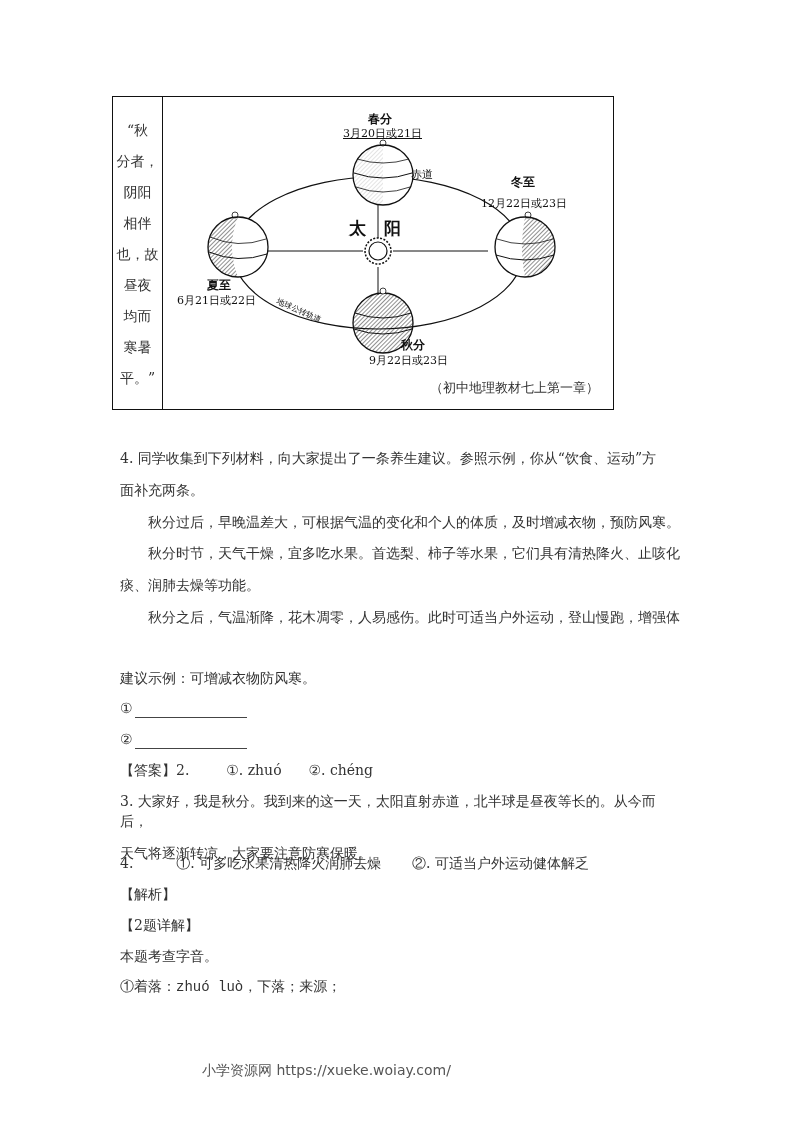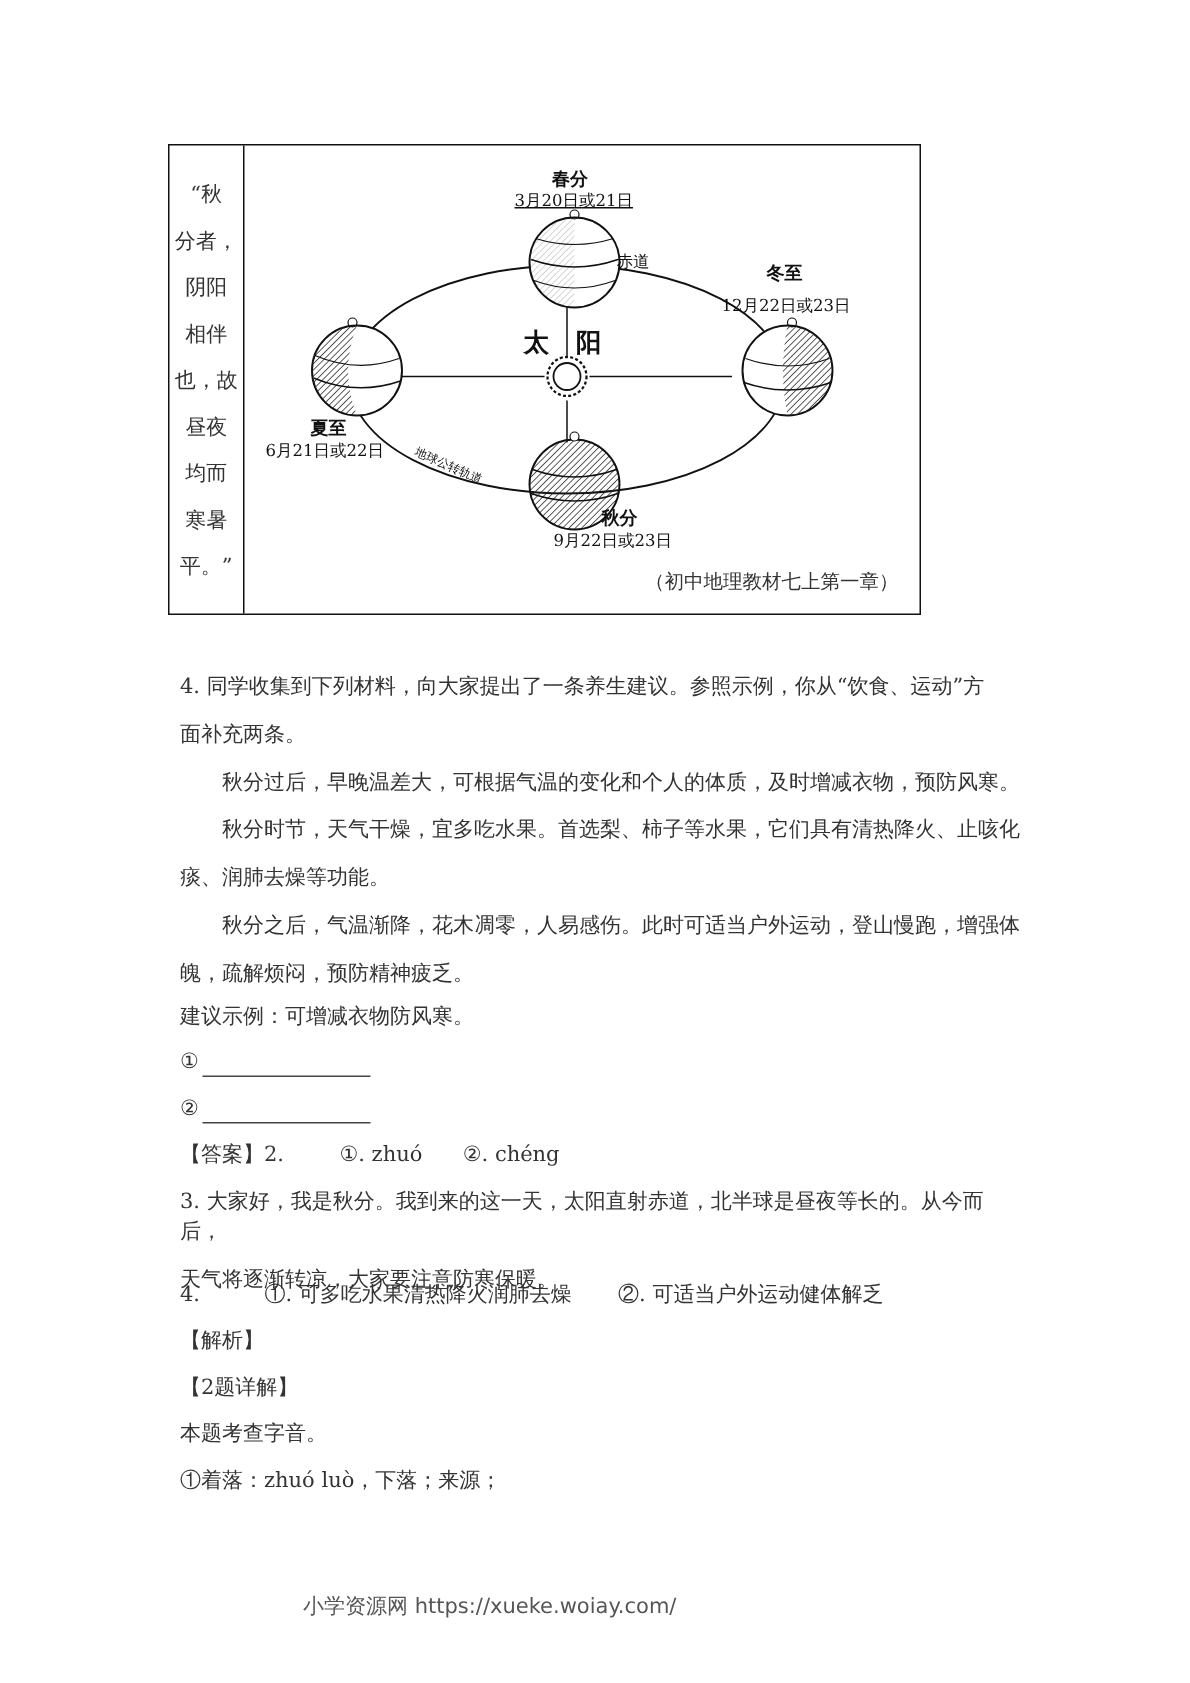--- a/index.html
+++ b/index.html
@@ -111,21 +111,20 @@
   <div style="margin-top:12px;">面补充两条。</div>
 </div>
 
 <div class="text indent" style="top:512px;">秋分过后，早晚温差大，可根据气温的变化和个人的体质，及时增减衣物，预防风寒。</div>
 <div class="text" style="top:543px;">
   <div class="indent">秋分时节，天气干燥，宜多吃水果。首选梨、柿子等水果，它们具有清热降火、止咳化</div>
   <div style="margin-top:12px;">痰、润肺去燥等功能。</div>
 </div>
 <div class="text" style="top:607px;">
   <div class="indent">秋分之后，气温渐降，花木凋零，人易感伤。此时可适当户外运动，登山慢跑，增强体</div>
-  <div style="margin-top:12px;">魄，疏解烦闷，预防精神疲乏。</div>
 </div>
 <div class="text" style="top:668px;">建议示例：可增减衣物防风寒。</div>
 
 <div class="text" style="top:698px;">
   <span>①</span><span class="blank-line"></span>
 </div>
 <div class="text" style="top:729px;">
   <span>②</span><span class="blank-line"></span>
 </div>
 
@@ -146,15 +145,15 @@
   <span>4.</span>
   <span class="gap" style="width:34px;"></span>
   <span>①. 可多吃水果清热降火润肺去燥</span>
   <span class="gap" style="width:22px;"></span>
   <span>②. 可适当户外运动健体解乏</span>
 </div>
 
 <div class="text" style="top:884px;">【解析】</div>
 <div class="text" style="top:915px;">【2题详解】</div>
 <div class="text" style="top:946px;">本题考查字音。</div>
-<div class="text" style="top:977px;">①着落：zhuó luò，下落；来源；</div>
+<div class="text" style="top:977px;font-family:Liberation Mono, monospace;">①着落：zhuó luò，下落；来源；</div>
 
 <div class="footer">小学资源网 https://xueke.woiay.com/</div>
 
 </body></html>

